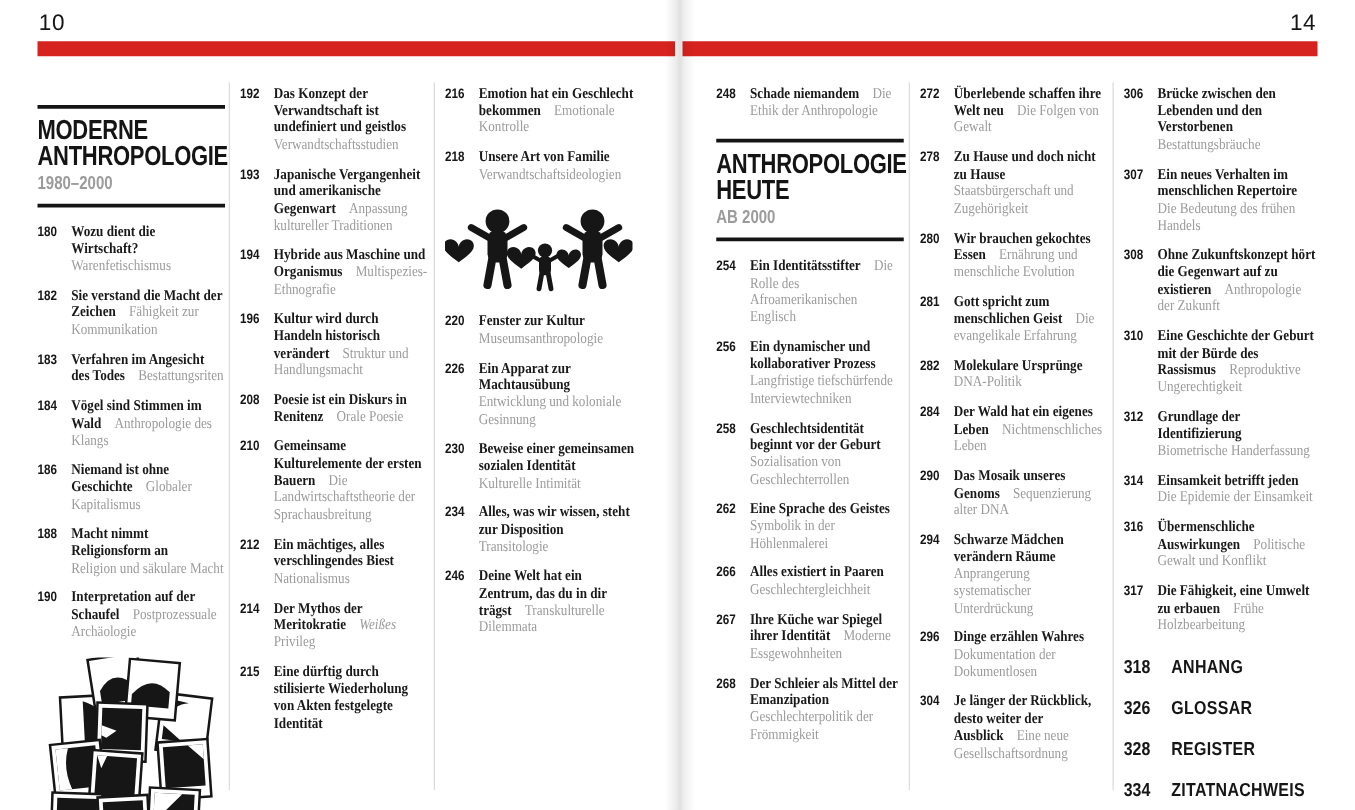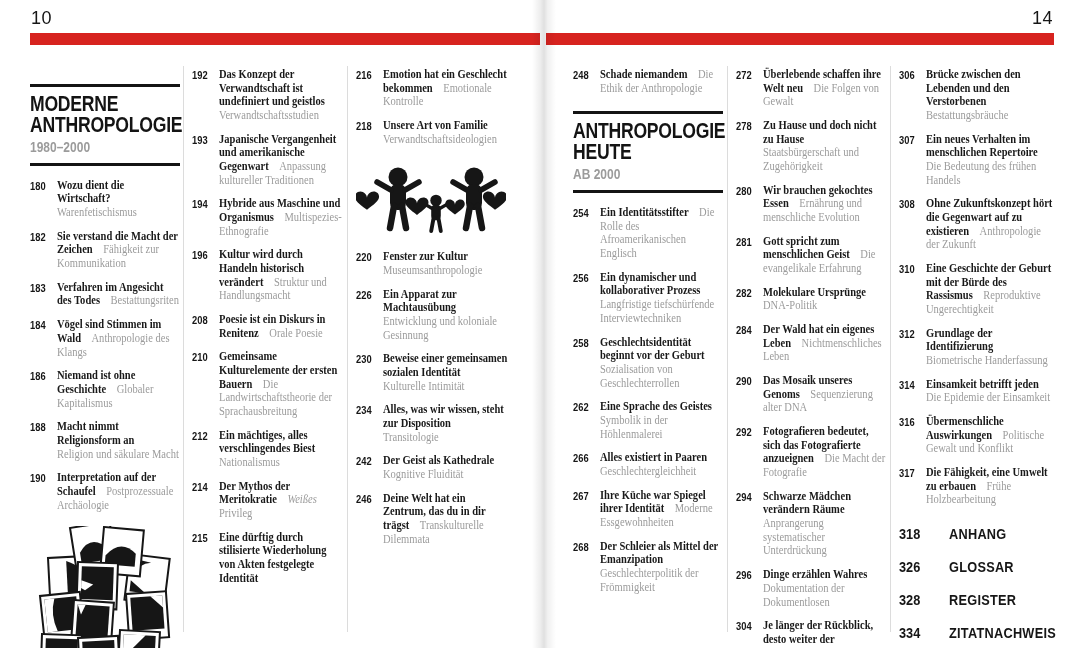--- a/index.html
+++ b/index.html
@@ -43,21 +43,21 @@
     color:#9b9b9b;width:114%;transform:scaleX(.877);transform-origin:0 0;}
   .e-title{color:#191919;font-weight:700;}
 
   
   .fig{line-height:0;}
   .fig-family-paper-chain{margin:6px 0 14px 0;}
   .fig-polaroid-collage{margin:14px 0 0 8px;}
 
   
   .bm{margin-top:18px;}
-  .bm-row{display:flex;margin-bottom:16px;font-weight:700;align-items:baseline;gap:12px;}
+  .bm-row{display:flex;margin-bottom:16px;font-weight:700;align-items:baseline;}
   .bm-num{font-size:15px;width:38px;flex:none;transform:scaleX(.85);transform-origin:0 0;}
   .bm-label{font-size:15px;letter-spacing:.3px;transform:scaleX(.85);transform-origin:0 0;}
 </style>
 </head>
 <body>
 
 <div id="pagenum-left" class="pagenum">10</div>
 <div id="pagenum-right" class="pagenum">14</div>
 <div id="redbar-left" class="redbar" style="background: rgb(215, 35, 31);"></div>
 <div id="redbar-right" class="redbar" style="background: rgb(215, 35, 31);"></div>
@@ -237,24 +237,20 @@
     </div>
     <div class="entry">
       <span class="e-num">230</span>
       <div class="e-text"><b class="e-title">Beweise einer gemeinsamen sozialen Identität</b> <span class="e-sub">Kulturelle Intimität</span></div>
     </div>
     <div class="entry">
       <span class="e-num">234</span>
       <div class="e-text"><b class="e-title">Alles, was wir wissen, steht zur Disposition</b> <span class="e-sub">Transitologie</span></div>
     </div>
     <div class="entry">
-      <span class="e-num">242</span>
-      <div class="e-text"><b class="e-title">Der Geist als Kathedrale</b> <span class="e-sub">Kognitive Fluidität</span></div>
-    </div>
-    <div class="entry">
       <span class="e-num">246</span>
       <div class="e-text"><b class="e-title">Deine Welt hat ein Zentrum, das du in dir trägst</b> <span class="e-sub">Transkulturelle Dilemmata</span></div>
     </div>
   </div>
 <div id="col-4" class="col">
     <div class="entry">
       <span class="e-num">248</span>
       <div class="e-text"><b class="e-title">Schade niemandem</b> <span class="e-sub">Die Ethik der Anthropologie</span></div>
     </div>
     <div class="sec">
@@ -318,24 +314,20 @@
     </div>
     <div class="entry">
       <span class="e-num">284</span>
       <div class="e-text"><b class="e-title">Der Wald hat ein eigenes Leben</b> <span class="e-sub">Nichtmenschliches Leben</span></div>
     </div>
     <div class="entry">
       <span class="e-num">290</span>
       <div class="e-text"><b class="e-title">Das Mosaik unseres Genoms</b> <span class="e-sub">Sequenzierung alter DNA</span></div>
     </div>
     <div class="entry">
-      <span class="e-num">292</span>
-      <div class="e-text"><b class="e-title">Fotografieren bedeutet, sich das Fotografierte anzueignen</b> <span class="e-sub">Die Macht der Fotografie</span></div>
-    </div>
-    <div class="entry">
       <span class="e-num">294</span>
       <div class="e-text"><b class="e-title">Schwarze Mädchen verändern Räume</b> <span class="e-sub">Anprangerung systematischer Unterdrückung</span></div>
     </div>
     <div class="entry">
       <span class="e-num">296</span>
       <div class="e-text"><b class="e-title">Dinge erzählen Wahres</b> <span class="e-sub">Dokumentation der Dokumentlosen</span></div>
     </div>
     <div class="entry">
       <span class="e-num">304</span>
       <div class="e-text"><b class="e-title">Je länger der Rückblick, desto weiter der Ausblick</b> <span class="e-sub">Eine neue Gesellschaftsordnung</span></div>

